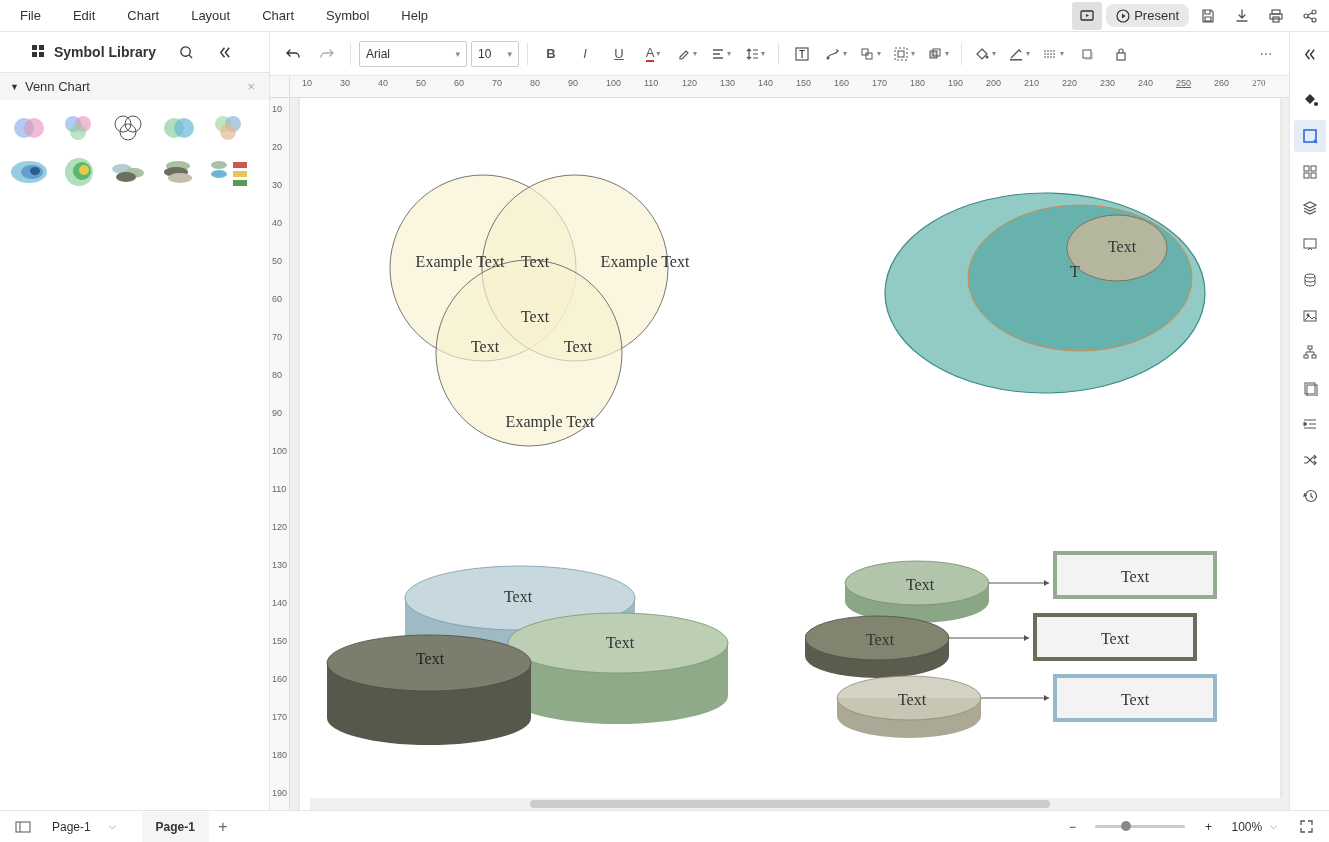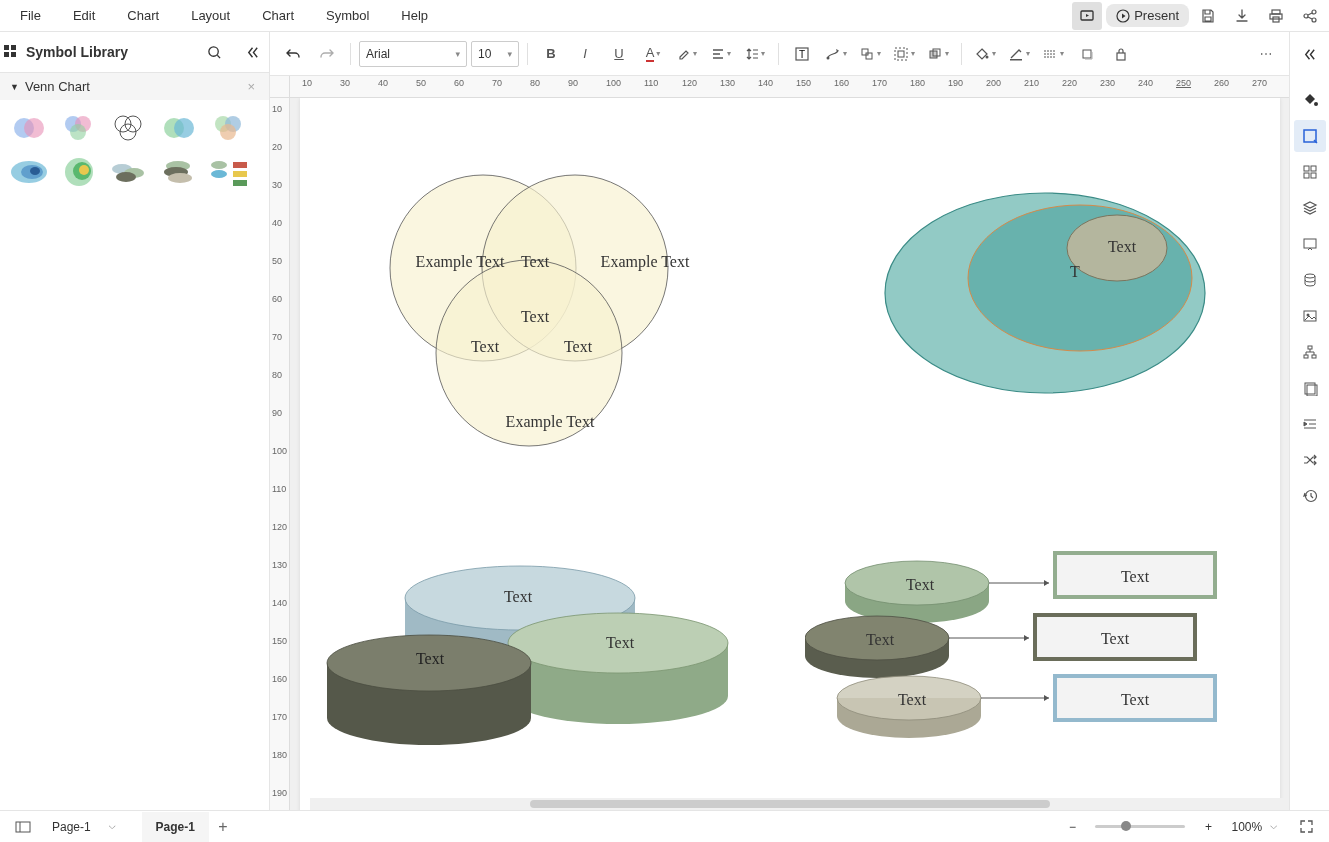--- a/index.html
+++ b/index.html
@@ -5,21 +5,21 @@
 * { box-sizing: border-box; margin: 0; padding: 0; }
 body { font-family: -apple-system, BlinkMacSystemFont, "Segoe UI", Arial, sans-serif; font-size: 13px; color: #333; background: #fff; overflow: hidden; width: 1329px; height: 842px; }
 .menubar { height: 32px; display: flex; align-items: center; padding: 0 4px; border-bottom: 1px solid #e5e5e5; }
 .menubar .menu-item { padding: 6px 16px; cursor: pointer; }
 .menubar .right { margin-left: auto; display: flex; align-items: center; gap: 4px; }
 .icon-btn { width: 30px; height: 28px; display: flex; align-items: center; justify-content: center; cursor: pointer; border-radius: 3px; }
 .icon-btn.active { background: #e0e0e0; }
 .present-btn { display: flex; align-items: center; gap: 4px; padding: 4px 10px; background: #e8e8e8; border-radius: 8px; cursor: pointer; font-size: 13px; }
 .main-row { display: flex; height: calc(100% - 32px - 32px); }
 .sidebar { width: 270px; border-right: 1px solid #e5e5e5; display: flex; flex-direction: column; }
-.sidebar-header { height: 40px; display: flex; align-items: center; padding: 0 2px; font-weight: 600; gap: 8px; }
+.sidebar-header { height: 40px; display: flex; align-items: center; padding: 0 30px; font-weight: 600; gap: 8px; }
 .sidebar-header .hdr-right { margin-left: auto; display: flex; gap: 8px; }
 .lib-section { border-top: 1px solid #e5e5e5; }
 .lib-title { background: #f5f5f5; padding: 6px 10px; display: flex; align-items: center; font-size: 13px; }
 .lib-title .close-x { margin-left: auto; color: #aaa; cursor: pointer; padding: 0 4px; }
 .lib-grid { display: flex; flex-wrap: wrap; padding: 8px 6px; gap: 4px; }
 .lib-item { width: 46px; height: 40px; display: flex; align-items: center; justify-content: center; cursor: pointer; }
 .center-col { flex: 1; display: flex; flex-direction: column; min-width: 0; }
 .toolbar { height: 44px; display: flex; align-items: center; padding: 0 8px; gap: 4px; border-bottom: 1px solid #e5e5e5; }
 .tb-sep { width: 1px; height: 22px; background: #e0e0e0; margin: 0 4px; }
 .tb-select { border: 1px solid #ccc; height: 26px; padding: 0 6px; background: #fff; display: flex; align-items: center; font-size: 12px; border-radius: 2px; cursor: pointer; text-align: right; }
@@ -358,21 +358,21 @@
             <span class="tick" style="left: 582px;">170</span>
             <span class="tick" style="left: 620px;">180</span>
             <span class="tick" style="left: 658px;">190</span>
             <span class="tick" style="left: 696px;">200</span>
             <span class="tick" style="left: 734px;">210</span>
             <span class="tick" style="left: 772px;">220</span>
             <span class="tick" style="left: 810px;">230</span>
             <span class="tick" style="left: 848px;">240</span>
             <span class="tick" style="left: 886px; text-decoration: underline;">250</span>
             <span class="tick" style="left: 924px;">260</span>
-            <span class="tick" style="left: 962px;">270</span>
+            <span class="tick" style="left: 962px; font-family: Liberation Serif, serif;">270</span>
           </div>
       </div>
       <div class="canvas-row2">
         <div class="ruler-v" id="rulerV">
             <span class="tick" style="top: 6px;">10</span>
             <span class="tick" style="top: 44px;">20</span>
             <span class="tick" style="top: 82px;">30</span>
             <span class="tick" style="top: 120px;">40</span>
             <span class="tick" style="top: 158px;">50</span>
             <span class="tick" style="top: 196px;">60</span>

